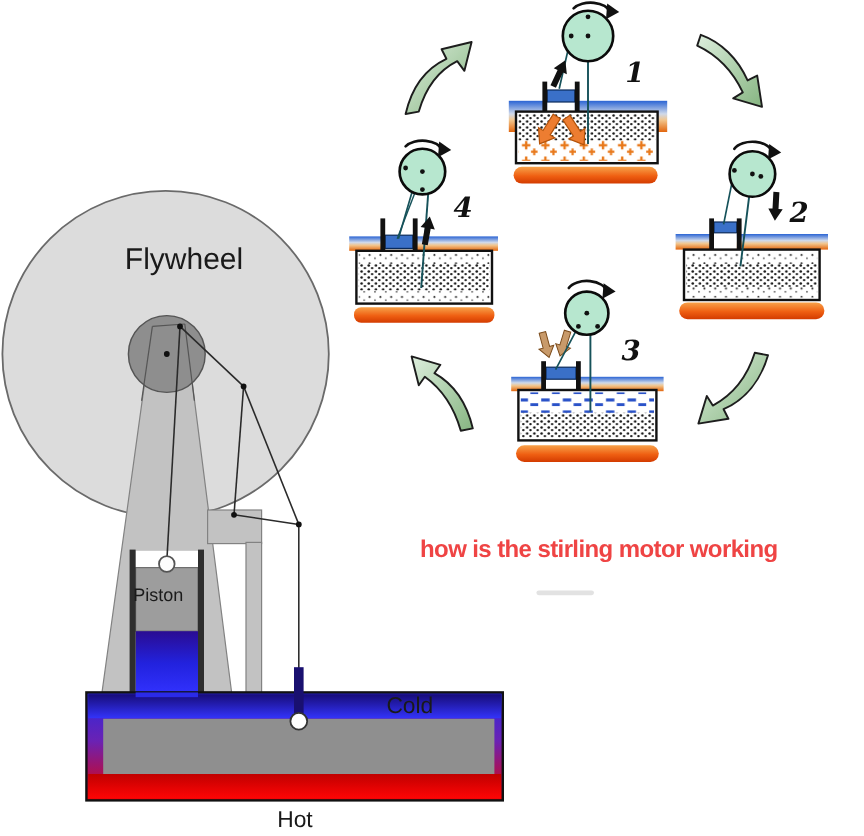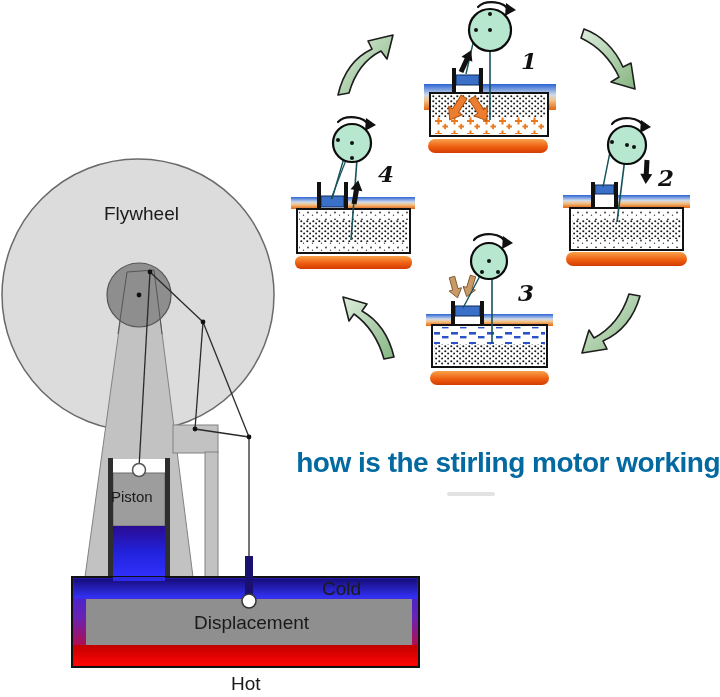--- a/index.html
+++ b/index.html
@@ -3,28 +3,28 @@
 <meta charset="utf-8">
 <style>
   html,body{margin:0;padding:0;background:#ffffff;}
   .canvas{
     position:relative;width:720px;height:697px;background:#ffffff;
     font-family:"Liberation Sans",sans-serif;overflow:hidden;
   }
   .canvas svg{position:absolute;left:0;top:0;}
   .label{position:absolute;color:#1a1a1a;font-family:"Liberation Sans",sans-serif;
          white-space:nowrap;line-height:1;}
-  .lbl-flywheel{left:104px;top:204px;font-size:19px;}
+  .lbl-flywheel{left:104px;top:204px;font-size:25px;}
   .lbl-piston{left:111px;top:489px;font-size:15px;}
   .lbl-displacement{left:194px;top:613px;font-size:19px;}
   .lbl-cold{left:322px;top:579px;font-size:19px;}
   .lbl-hot{left:231px;top:674px;font-size:19px;}
   .title{
-    position:absolute;left:278px;top:447px;width:442px;text-align:right;
-    font-size:28px;font-weight:bold;letter-spacing:-0.5px;color:#0369a1;
+    position:absolute;left:278px;top:447px;width:442px;text-align:center;
+    font-size:20px;font-weight:bold;letter-spacing:-0.5px;color:#ef4444;
   }
   .title-underline{position:absolute;left:447px;top:492px;width:48px;height:4px;
     background:#e2e2e2;border-radius:2px;}
   .stage-num{
     position:absolute;font-family:"DejaVu Serif",serif;font-style:italic;
     font-weight:700;font-size:23px;color:#111;
   }
   .num-1{left:521px;top:47px;}
   .num-2{left:658px;top:164px;}
   .num-3{left:518px;top:279px;}
@@ -263,21 +263,20 @@
       <polygon points="366,118 376,125 365,131" fill="#111"></polygon>
     </g>
     <g transform="translate(354,204) rotate(190)">
       <path d="M-2.5 0 h5 v14 h3.5 l-6 10 l-6 -10 h3.5 z" fill="#111"></path>
     </g>
   </g>
 </svg>
 
   <div class="label lbl-flywheel">Flywheel</div>
   <div class="label lbl-piston">Piston</div>
-  <div class="label lbl-displacement">Displacement</div>
   <div class="label lbl-cold">Cold</div>
   <div class="label lbl-hot">Hot</div>
 
   <div class="title">how is the stirling motor working</div>
   <div class="title-underline"></div>
 
   <div class="stage-num num-1">1</div>
   <div class="stage-num num-2">2</div>
   <div class="stage-num num-3">3</div>
   <div class="stage-num num-4">4</div>

